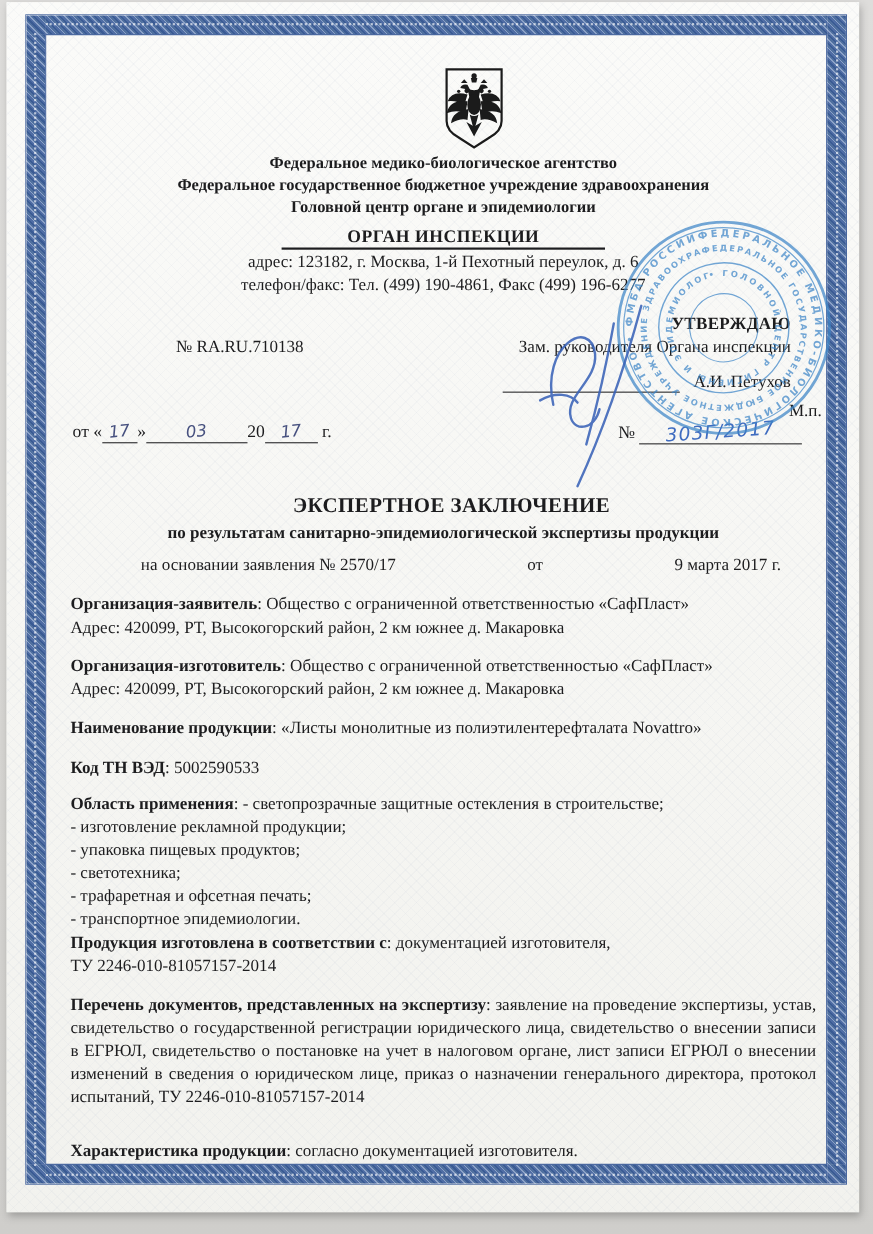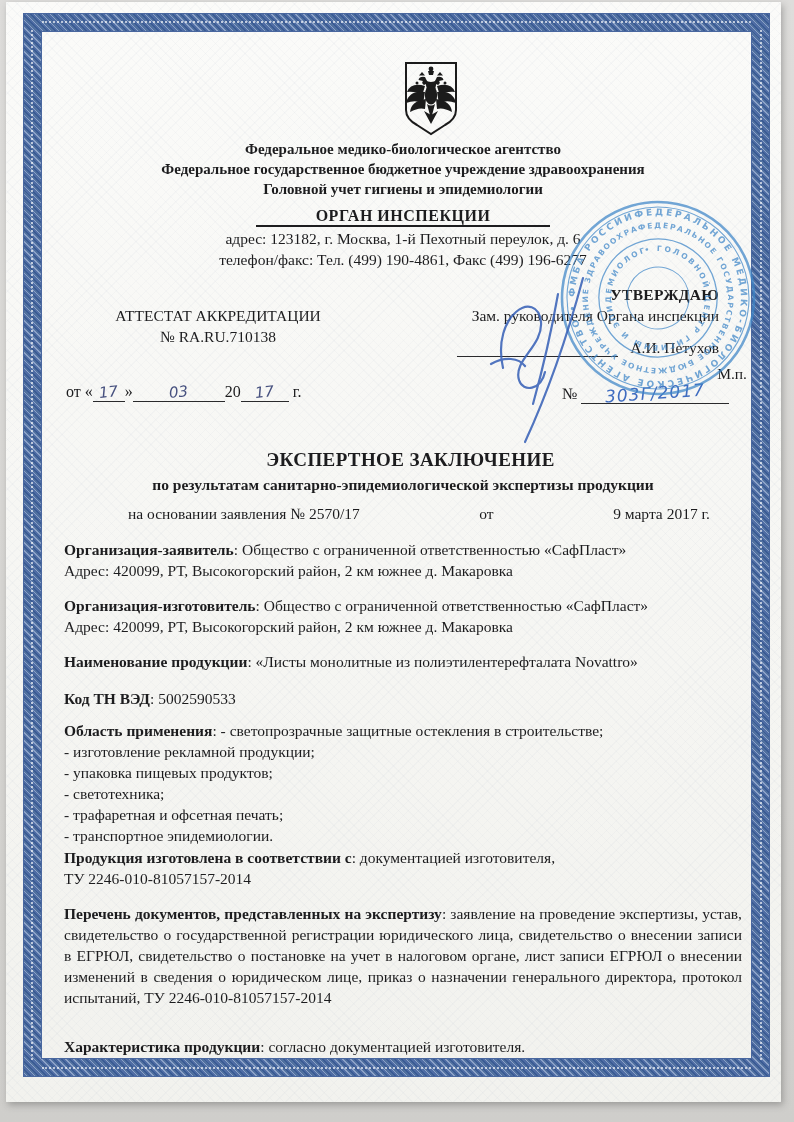--- a/index.html
+++ b/index.html
@@ -115,31 +115,30 @@
         <path d="M29,46 L33,61 L37,46 Q33,49 29,46 Z"></path>
         <path d="M26,53 L33,66 L40,53 L33,57 Z"></path>
         <circle cx="19" cy="25" r="1.5"></circle>
           <circle cx="47" cy="25" r="1.5"></circle>
       </g>
     </svg>
 
     <div class="hdr">
       <div>Федеральное медико-биологическое агентство</div>
       <div>Федеральное государственное бюджетное учреждение здравоохранения</div>
-      <div>Головной учет гигиены и эпидемиологии</div>
+      <div>Головной центр органе и эпидемиологии</div>
     </div>
 
     <div class="organ-wrap">
       <span class="organ">ОРГАН ИНСПЕКЦИИ</span>
     </div>
     <div class="addr">адрес: 123182, г. Москва, 1-й Пехотный переулок, д. 6</div>
     <div class="phone">телефон/факс: Тел. (499) 190-4861, Факс (499) 196-6277</div>
 
     <div class="attestat">
-      <div>АТТЕСТАТ АККРЕДИТАЦИИ</div>
       <div>№ RA.RU.710138</div>
     </div>
 
     <div class="approve">
       <div class="a1">УТВЕРЖДАЮ</div>
       <div class="a2">Зам. руководителя Органа инспекции</div>
       <div class="sigrow">
         <span class="sigline"></span>
         <span>А.И. Петухов</span>
       </div>

